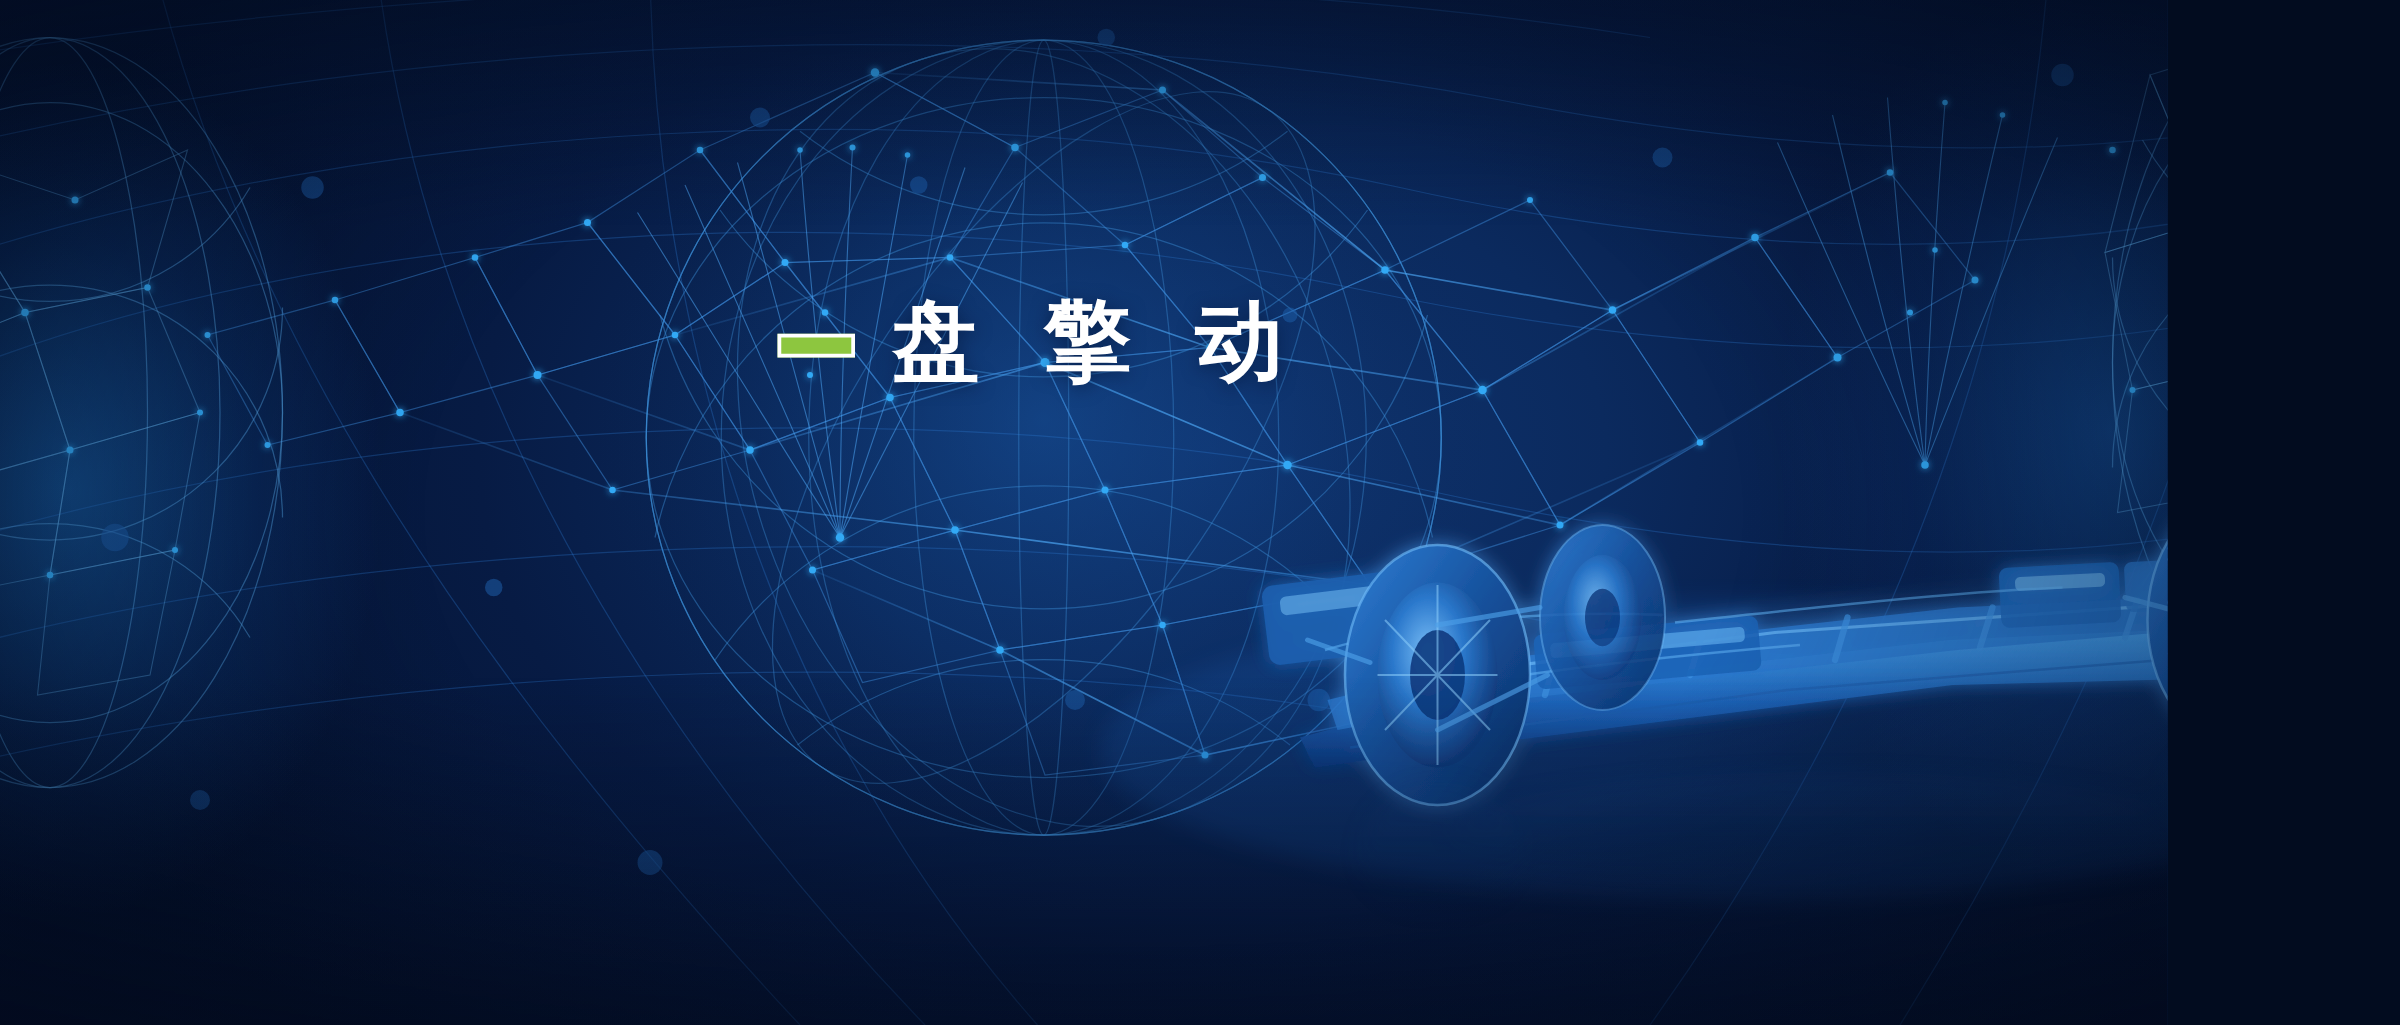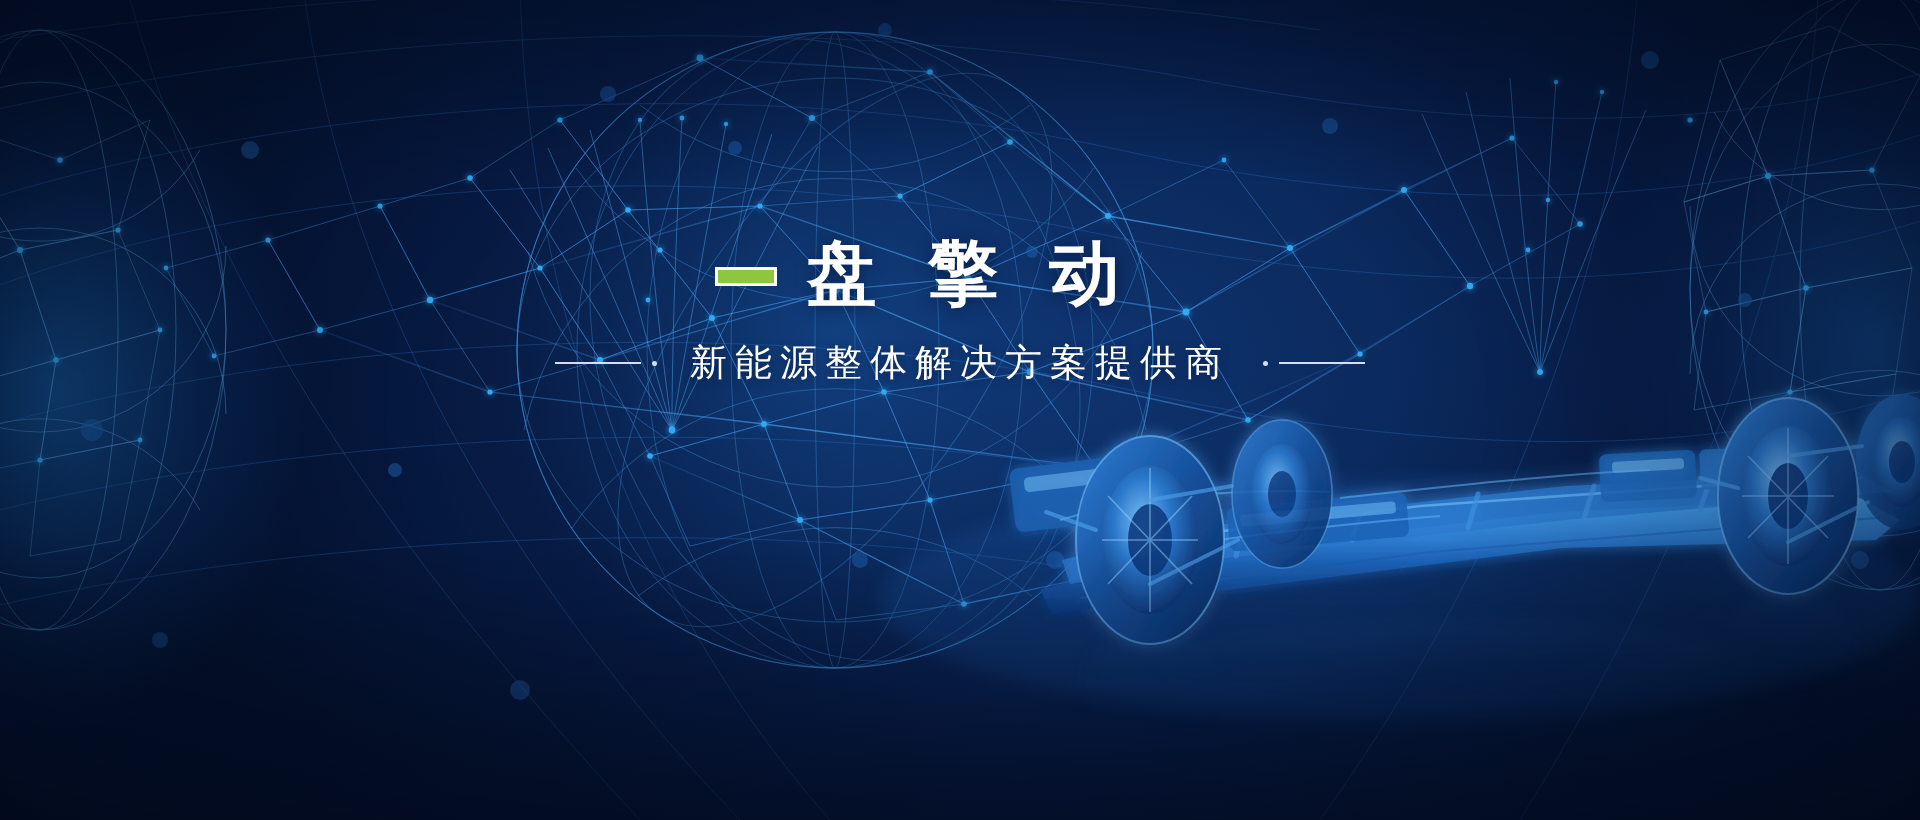--- a/index.html
+++ b/index.html
@@ -7,21 +7,21 @@
     margin: 0;
     padding: 0;
     background: #020c1f;
   }
   body {
     font-family: "Liberation Sans", "DejaVu Sans", sans-serif;
   }
 
   .stage {
     position: relative;
-    width: 1920px;
+    width: 1734px;
     height: 820px;
     overflow: hidden;
     background: #0a2050;
   }
 
   
   .bg-base {
     position: absolute;
     inset: 0;
     background:
@@ -520,22 +520,15 @@
   <div class="bg-vignette"></div>
 
   <div class="content">
 
     <h1 class="headline">
       <span class="hl-bar" style="background: rgb(141, 198, 63);"></span>
       <span class="hl-text">盘 擎 动</span>
       <span class="hl-gap"></span>
     </h1>
 
-    <div class="subline">
-      <span class="rule"></span>
-      <span class="dot"></span>
-      <span class="sub-text">新能源整体解决方案提供商</span>
-      <span class="dot"></span>
-      <span class="rule"></span>
-    </div>
 
   </div>
 </div>
 
 </body></html>

